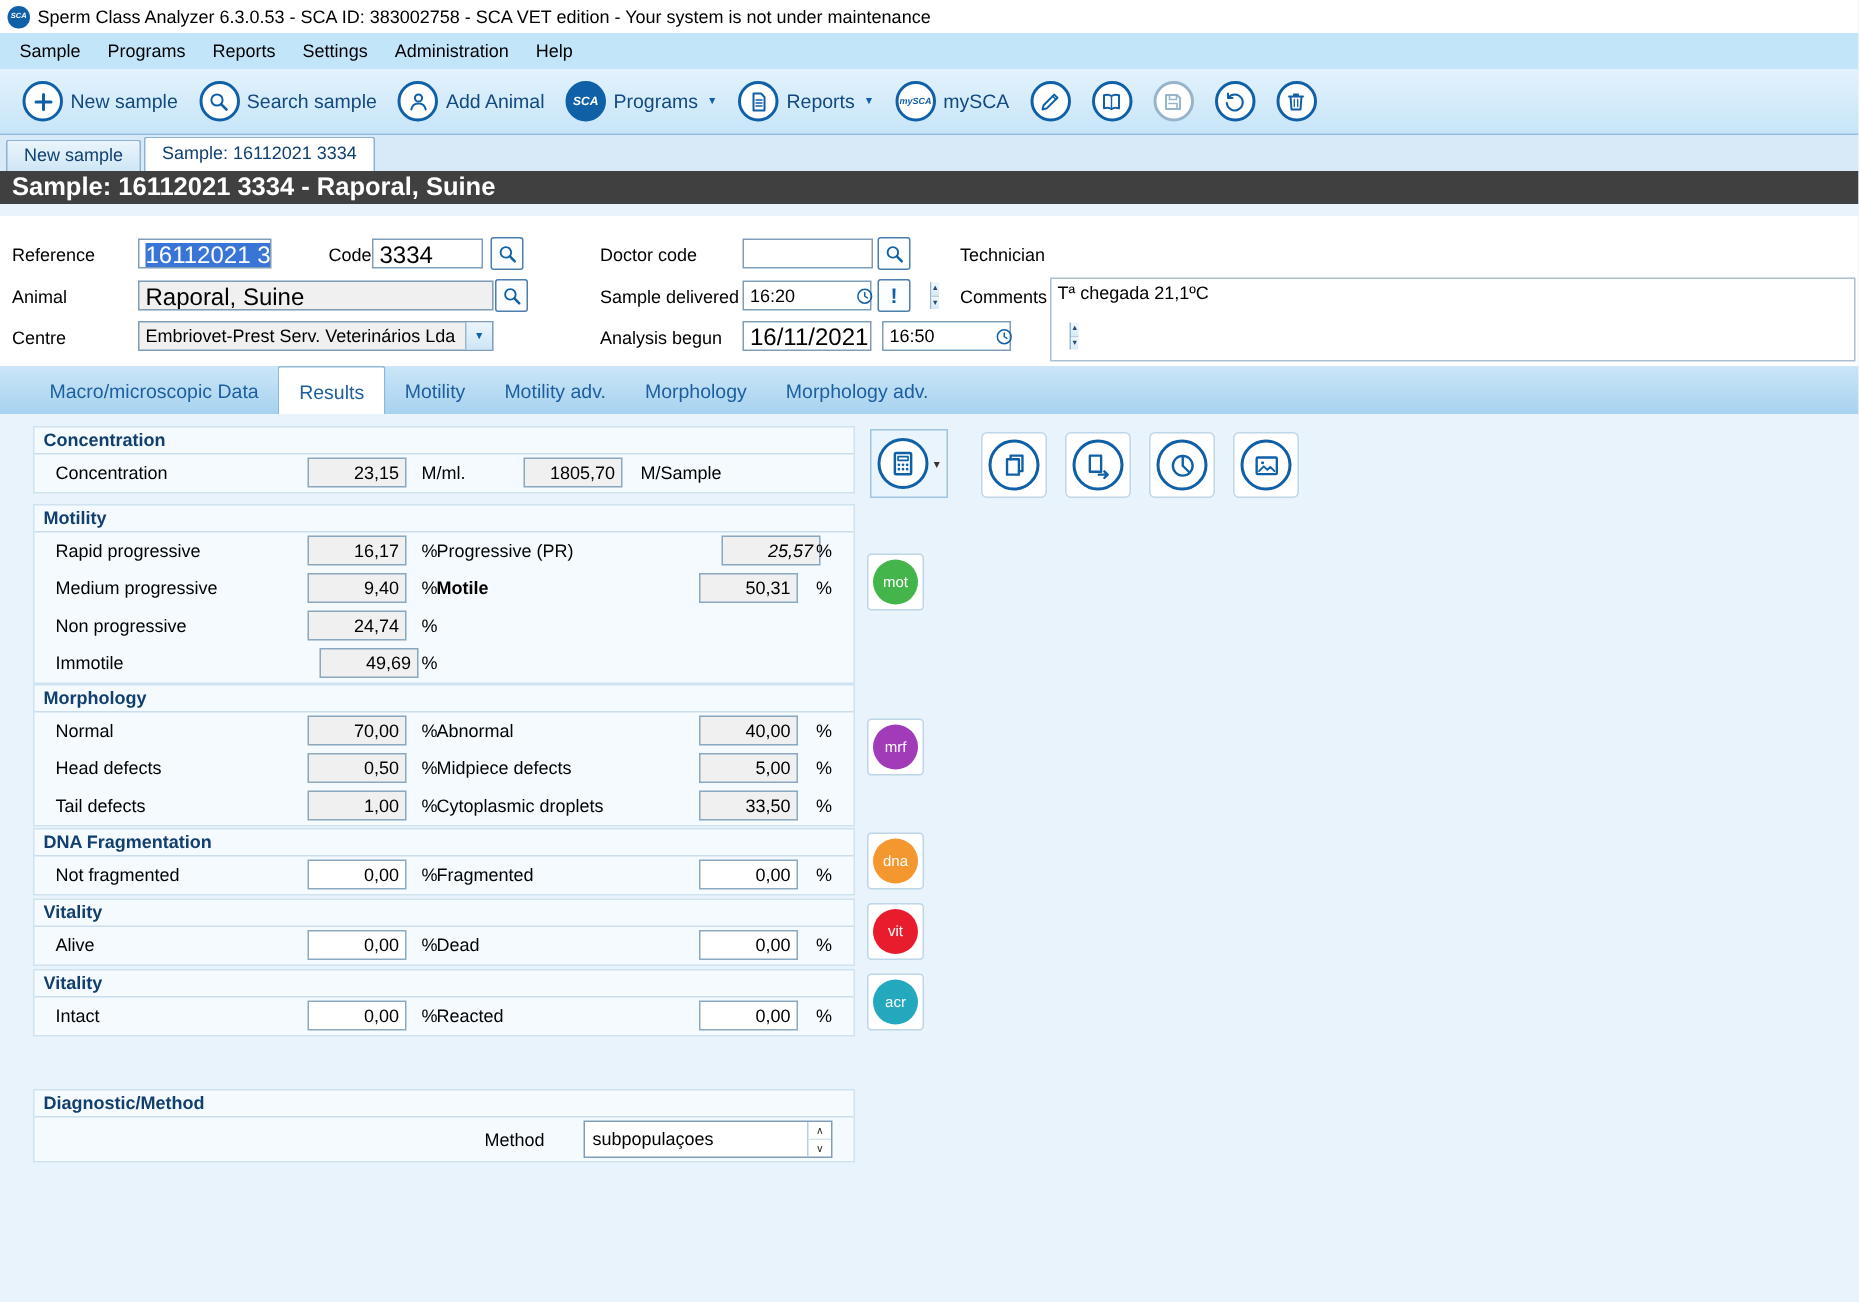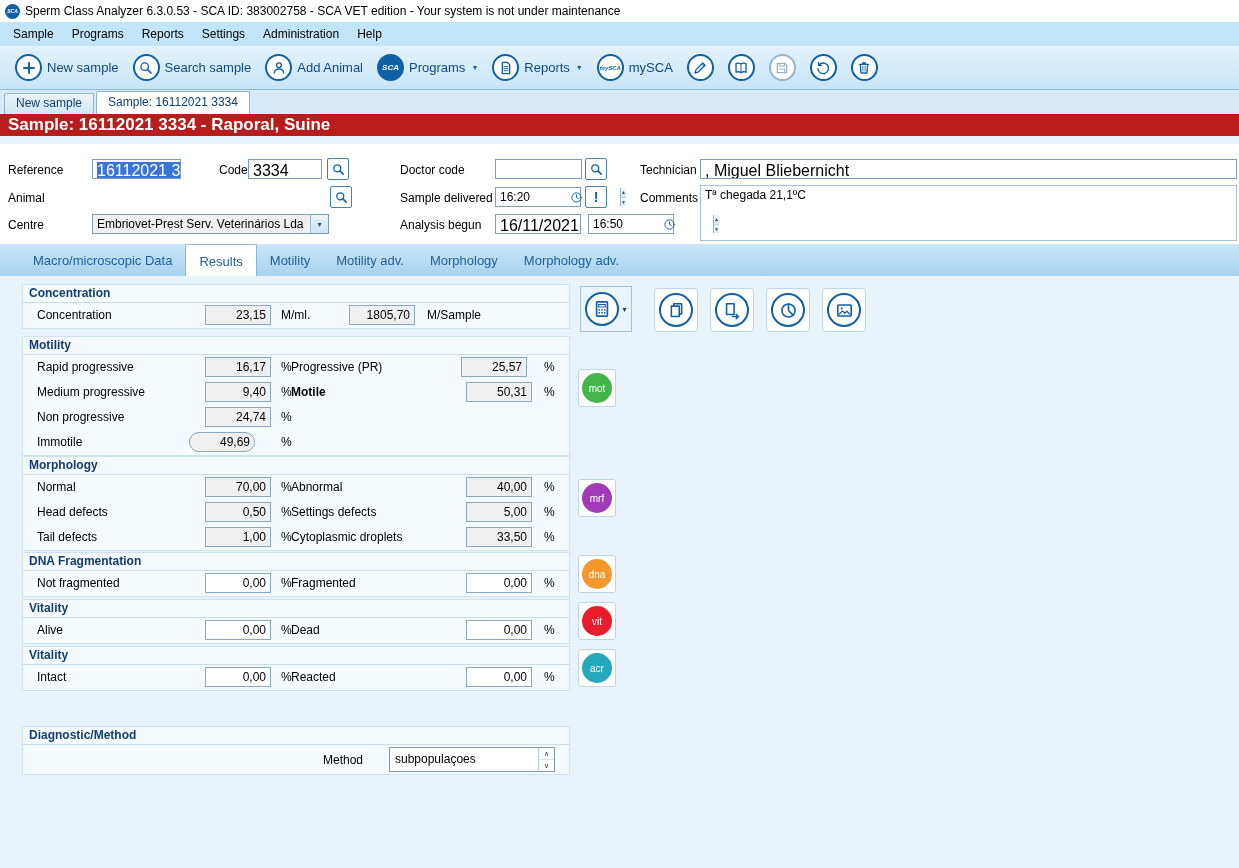--- a/index.html
+++ b/index.html
@@ -32,21 +32,21 @@
   .tb-label{font-size:13px;color:#12497e;white-space:nowrap;}
   .tb-arrow{font-size:7px;color:#1060a8;margin-left:1px;}
 
   .doctabs{position:absolute;top:90px;left:0;width:100%;height:24px;background:#d8eaf7;
            display:flex;align-items:flex-end;gap:2px;padding-left:4px;box-sizing:border-box;}
   .doctab{height:21px;line-height:19px;padding:0 11px;font-size:12px;color:#10406f;
           background:linear-gradient(#eaf4fb,#cfe6f5);border:1px solid #8fb4d2;border-bottom:none;
           border-radius:2px 2px 0 0;box-sizing:border-box;white-space:nowrap;}
   .doctab.active{background:#fff;height:23px;line-height:21px;}
 
-  .sample-header{position:absolute;top:114px;left:0;width:100%;height:22px;background:#b91c1c;color:#fff;
+  .sample-header{position:absolute;top:114px;left:0;width:100%;height:22px;background:#404040;color:#fff;
                  font-size:17px;font-weight:bold;display:flex;align-items:center;padding-left:8px;box-sizing:border-box;}
 
   .form-area{position:absolute;top:144px;left:0;width:100%;height:100px;background:#fff;}
   .flabel{position:absolute;font-size:12px;white-space:nowrap;}
   .inp{position:absolute;height:20px;border:1px solid #7f9db9;background:#fff;font-size:16px;
        padding:2px 4px;box-sizing:border-box;white-space:nowrap;overflow:hidden;}
   .inp.gray{background:#f0f0f0;}
   .sel{background:#3875d7;color:#fff;}
   .sq-btn{position:absolute;width:22px;height:22px;border:1px solid #4d7eb0;background:#fbfdfe;border-radius:2px;
           display:flex;align-items:center;justify-content:center;padding:0;font-family:inherit;}
@@ -243,23 +243,23 @@
   <span class="flabel" style="left:400px;top:19px">Doctor code</span>
   <div class="inp" style="left:495px;top:15px;width:87px"></div>
   <button class="sq-btn" style="left:585px;top:14px">
       <svg viewBox="0 0 24 24">
         <circle cx="10" cy="10" r="5.6"></circle>
         <path d="M14.3 14.3L19.5 19.5" stroke-width="2.6"></path>
       </svg>
     </button>
 
   <span class="flabel" style="left:640px;top:19px">Technician</span>
-  <div class="inp" style="left:700px;top:15px;width:537px">, Miguel Bliebernicht</div>
 
   <span class="flabel" style="left:8px;top:47px">Animal</span>
+  <div class="inp gray" style="left:92px;top:43px;width:237px">Raporal, Suine</div>
   <button class="sq-btn" style="left:330px;top:42px">
       <svg viewBox="0 0 24 24">
         <circle cx="10" cy="10" r="5.6"></circle>
         <path d="M14.3 14.3L19.5 19.5" stroke-width="2.6"></path>
       </svg>
     </button>
 
   <span class="flabel" style="left:400px;top:47px">Sample delivered</span>
   <div class="time-field" style="left:495px;top:43px;width:86px">
     <span class="tf-text">16:20</span>
@@ -335,57 +335,57 @@
         <span class="grp-label" style="left: 404px;">M/Sample</span>
       </div>
     </div>
     <div class="group" style="top: 60px; height: 120px;">
       <div class="group-title">Motility</div>
       <div class="grow">
         <span class="grp-label" style="left: 14px;">Rapid progressive</span>
         <div class="val-inp gray" style="left: 182px;">16,17</div>
         <span class="grp-label" style="left: 258px;">%</span>
         <span class="grp-label" style="left: 268px;">Progressive (PR)</span>
-        <div class="val-inp gray" style="left: 438px;">25,57</div>
+        <div class="val-inp gray" style="left: 458px; font-style: italic;">25,57</div>
         <span class="grp-label" style="left: 521px;">%</span>
       </div>
       <div class="grow">
         <span class="grp-label" style="left: 14px;">Medium progressive</span>
         <div class="val-inp gray" style="left: 182px;">9,40</div>
         <span class="grp-label" style="left: 258px;">%</span>
         <span class="grp-label" style="left: 268px; font-weight: bold;">Motile</span>
         <div class="val-inp gray" style="left: 443px;">50,31</div>
         <span class="grp-label" style="left: 521px;">%</span>
       </div>
       <div class="grow">
         <span class="grp-label" style="left: 14px;">Non progressive</span>
         <div class="val-inp gray" style="left: 182px;">24,74</div>
         <span class="grp-label" style="left: 258px;">%</span>
       </div>
       <div class="grow">
         <span class="grp-label" style="left: 14px;">Immotile</span>
-        <div class="val-inp gray" style="left: 166px; border-radius: 10px;">49,69</div>
+        <div class="val-inp gray" style="left: 190px;">49,69</div>
         <span class="grp-label" style="left: 258px;">%</span>
       </div>
     </div>
     <div class="group" style="top: 180px; height: 95px;">
       <div class="group-title">Morphology</div>
       <div class="grow">
         <span class="grp-label" style="left: 14px;">Normal</span>
         <div class="val-inp gray" style="left: 182px;">70,00</div>
         <span class="grp-label" style="left: 258px;">%</span>
         <span class="grp-label" style="left: 268px;">Abnormal</span>
         <div class="val-inp gray" style="left: 443px;">40,00</div>
         <span class="grp-label" style="left: 521px;">%</span>
       </div>
       <div class="grow">
         <span class="grp-label" style="left: 14px;">Head defects</span>
         <div class="val-inp gray" style="left: 182px;">0,50</div>
         <span class="grp-label" style="left: 258px;">%</span>
-        <span class="grp-label" style="left: 268px;">Settings defects</span>
+        <span class="grp-label" style="left: 268px;">Midpiece defects</span>
         <div class="val-inp gray" style="left: 443px;">5,00</div>
         <span class="grp-label" style="left: 521px;">%</span>
       </div>
       <div class="grow">
         <span class="grp-label" style="left: 14px;">Tail defects</span>
         <div class="val-inp gray" style="left: 182px;">1,00</div>
         <span class="grp-label" style="left: 258px;">%</span>
         <span class="grp-label" style="left: 268px;">Cytoplasmic droplets</span>
         <div class="val-inp gray" style="left: 443px;">33,50</div>
         <span class="grp-label" style="left: 521px;">%</span>

